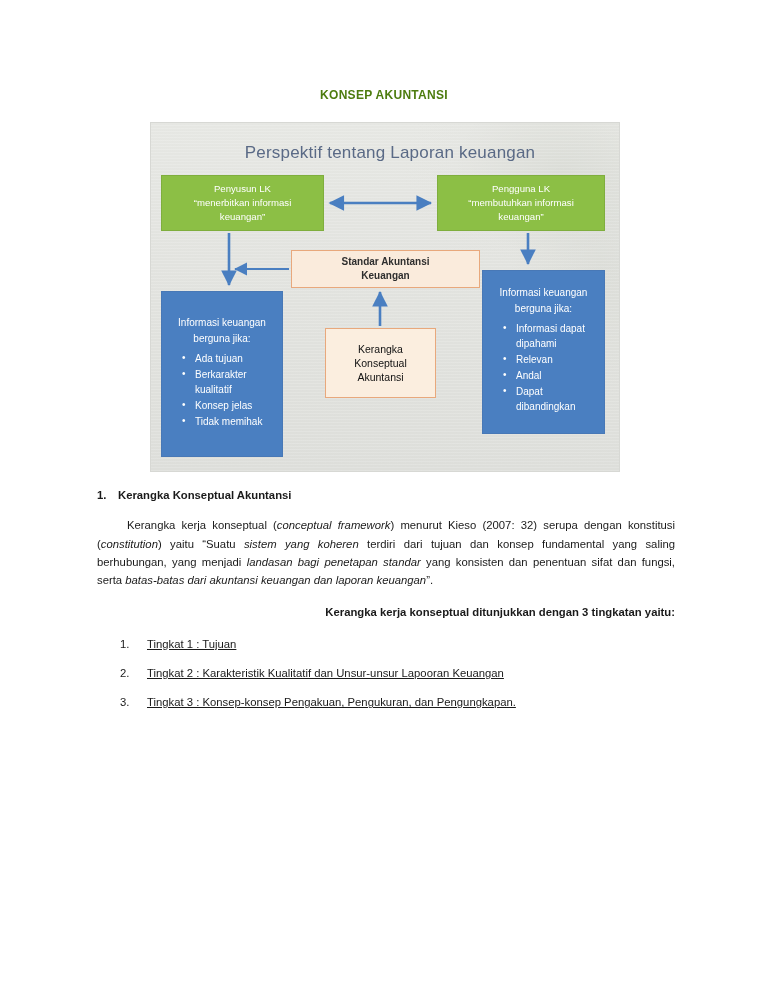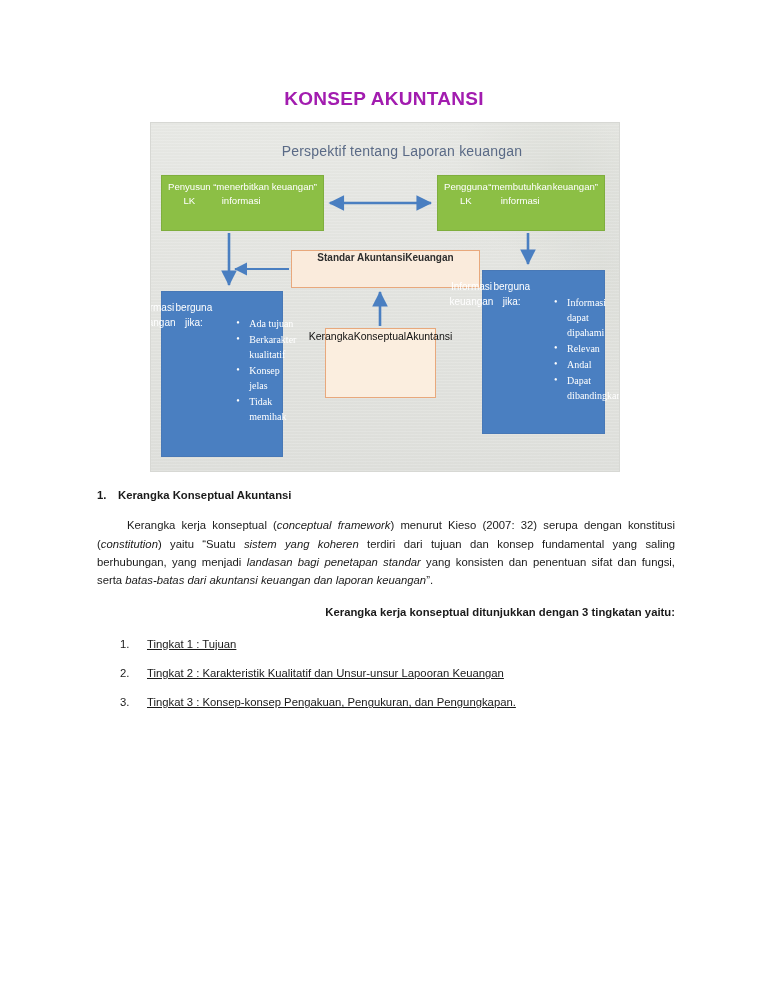--- a/index.html
+++ b/index.html
@@ -16,24 +16,24 @@
     overflow: hidden;
   }
 
   
   .page-title {
     position: absolute;
     top: 88px;
     left: 0;
     width: 768px;
     text-align: center;
-    font-size: 19px;
+    font-size: 12px;
     font-weight: bold;
     letter-spacing: 0.3px;
-    color: #a21caf;
+    color: #4d7c0f;
   }
 
   
   .figure {
     position: absolute;
     left: 150px;
     top: 122px;
     width: 470px;
     height: 350px;
     background:
@@ -50,36 +50,36 @@
     inset: 0;
     pointer-events: none;
     background-image:
       repeating-linear-gradient(0deg, rgba(255,255,255,0.35) 0px, rgba(255,255,255,0) 1px, rgba(0,0,0,0.012) 2px, rgba(255,255,255,0) 3px);
     opacity: 0.75;
   }
 
   .fig-title {
     position: absolute;
     top: 20px;
-    left: 16px;
+    left: 4px;
     width: 470px;
     text-align: center;
-    font-size: 14px;
+    font-size: 17px;
     color: #5a6a86;
     letter-spacing: 0.2px;
     z-index: 4;
   }
 
   
   .box {
     position: absolute;
     box-sizing: border-box;
     z-index: 3;
     display: flex;
-    flex-direction: row;
+    flex-direction: column;
     justify-content: center;
   }
   .box-green {
     background: #8cbf45;
     border: 1px solid #7fae3d;
     color: #ffffff;
     text-align: center;
     font-size: 9.6px;
     line-height: 1.45;
     padding: 4px 6px;
@@ -110,23 +110,22 @@
     font-weight: normal;
     line-height: 1.35;
   }
 
   .blue-head {
     text-align: center;
     margin-bottom: 1px;
   }
   .blue-list {
     list-style: none;
-    margin: 16px;
+    margin: 4px;
     padding: 0;
-    font-family: Liberation Serif, serif;
   }
   .blue-list li {
     position: relative;
     padding-left: 15px;
     margin: 0 0 1px 6px;
   }
   .blue-list li::before {
     content: "•";
     position: absolute;
     left: 2px;

